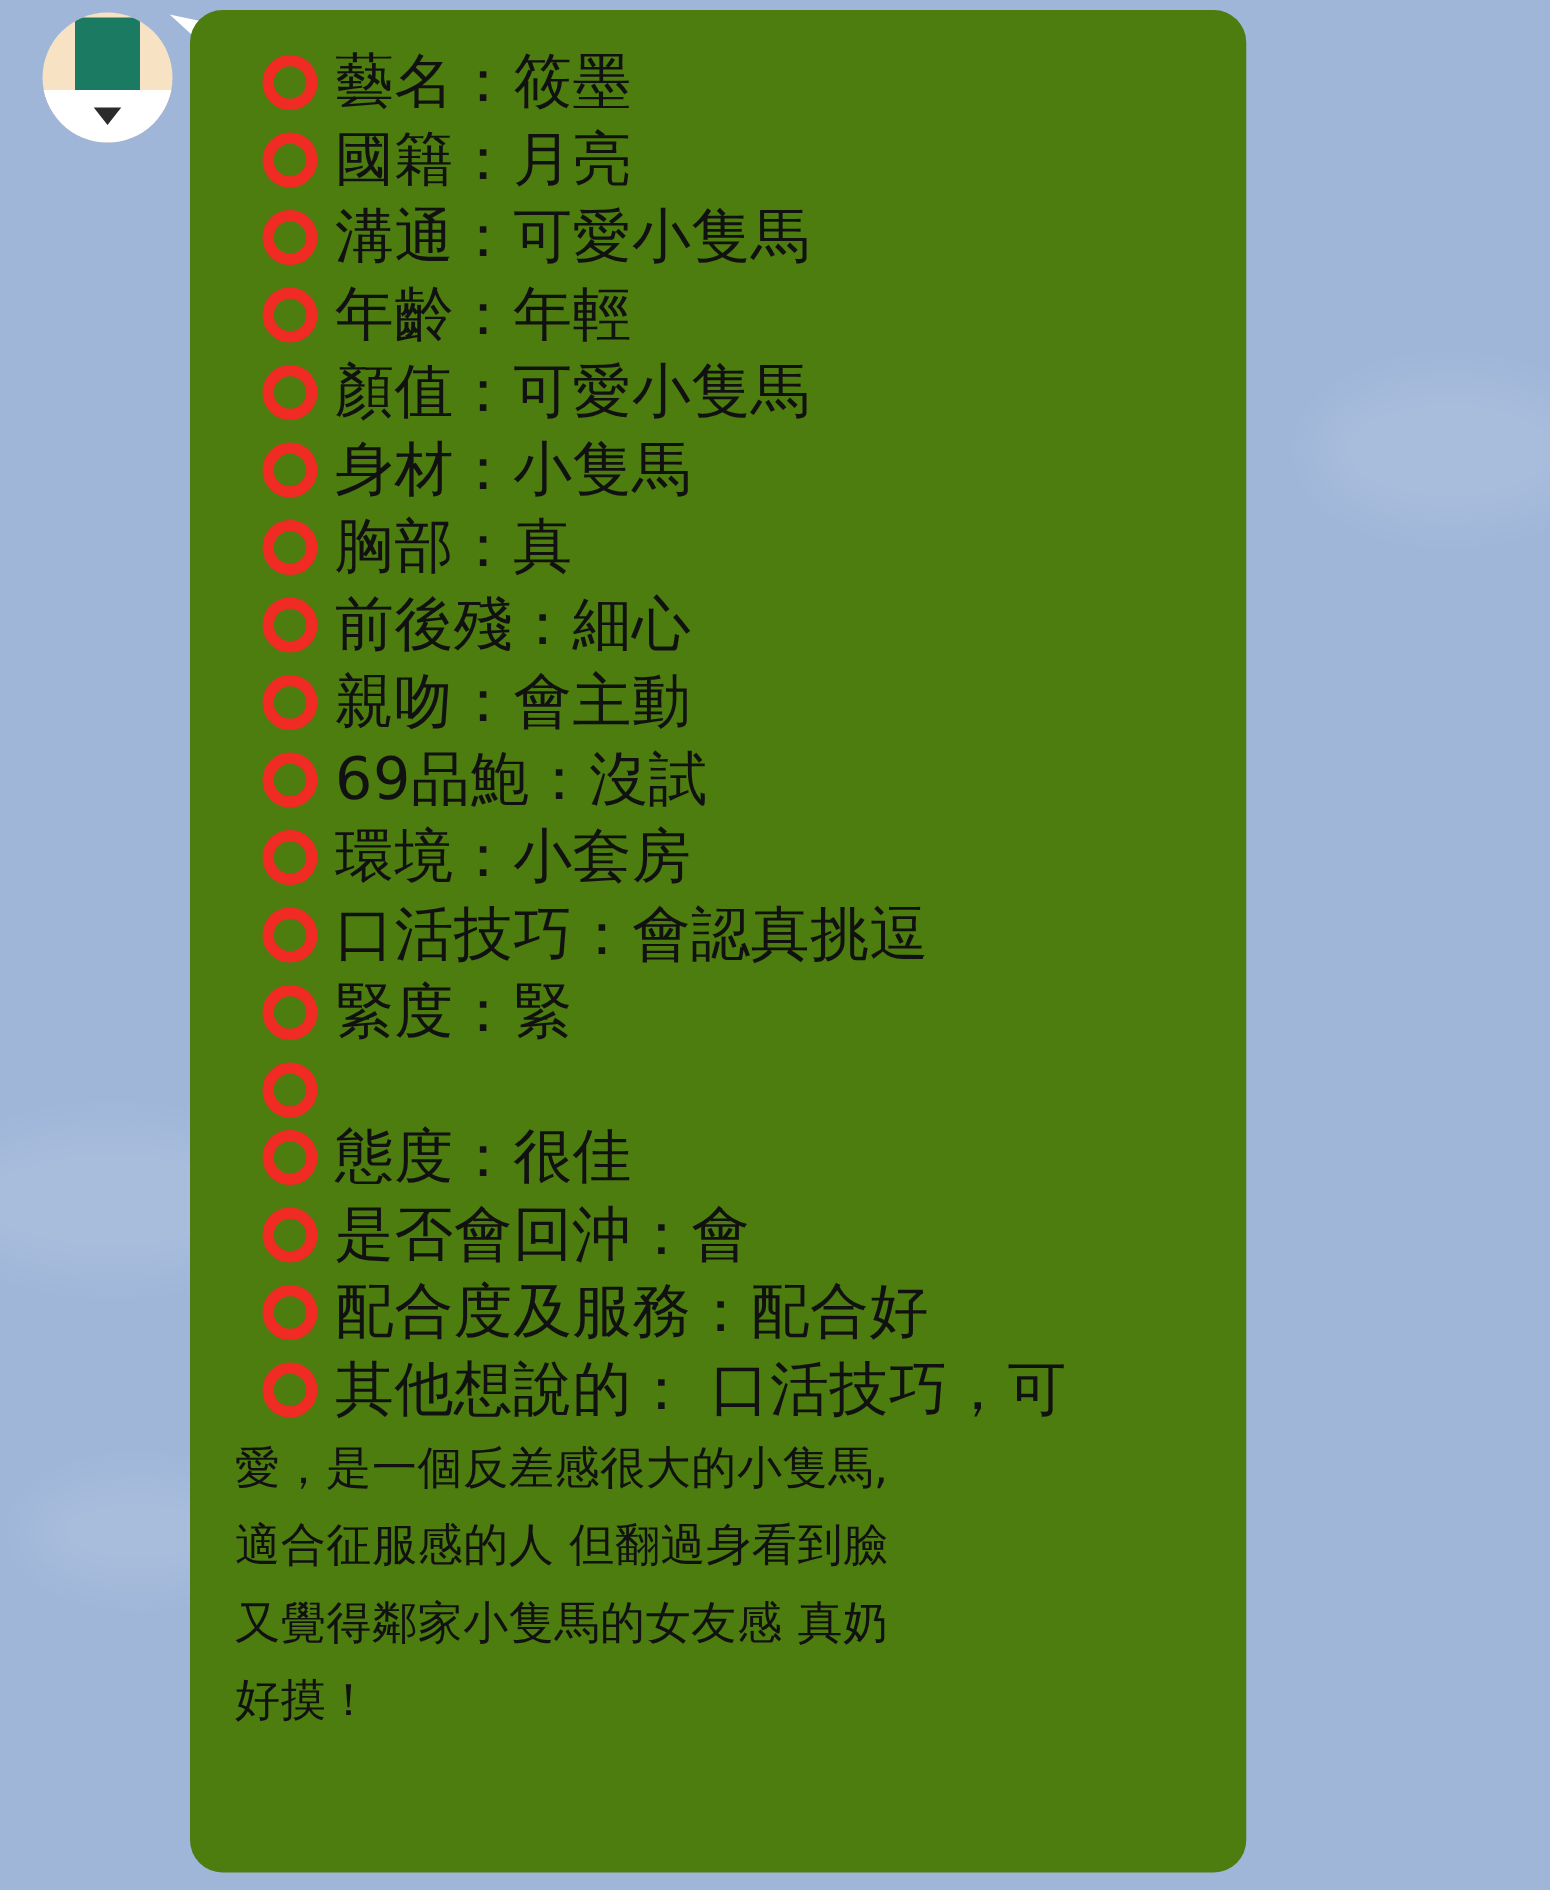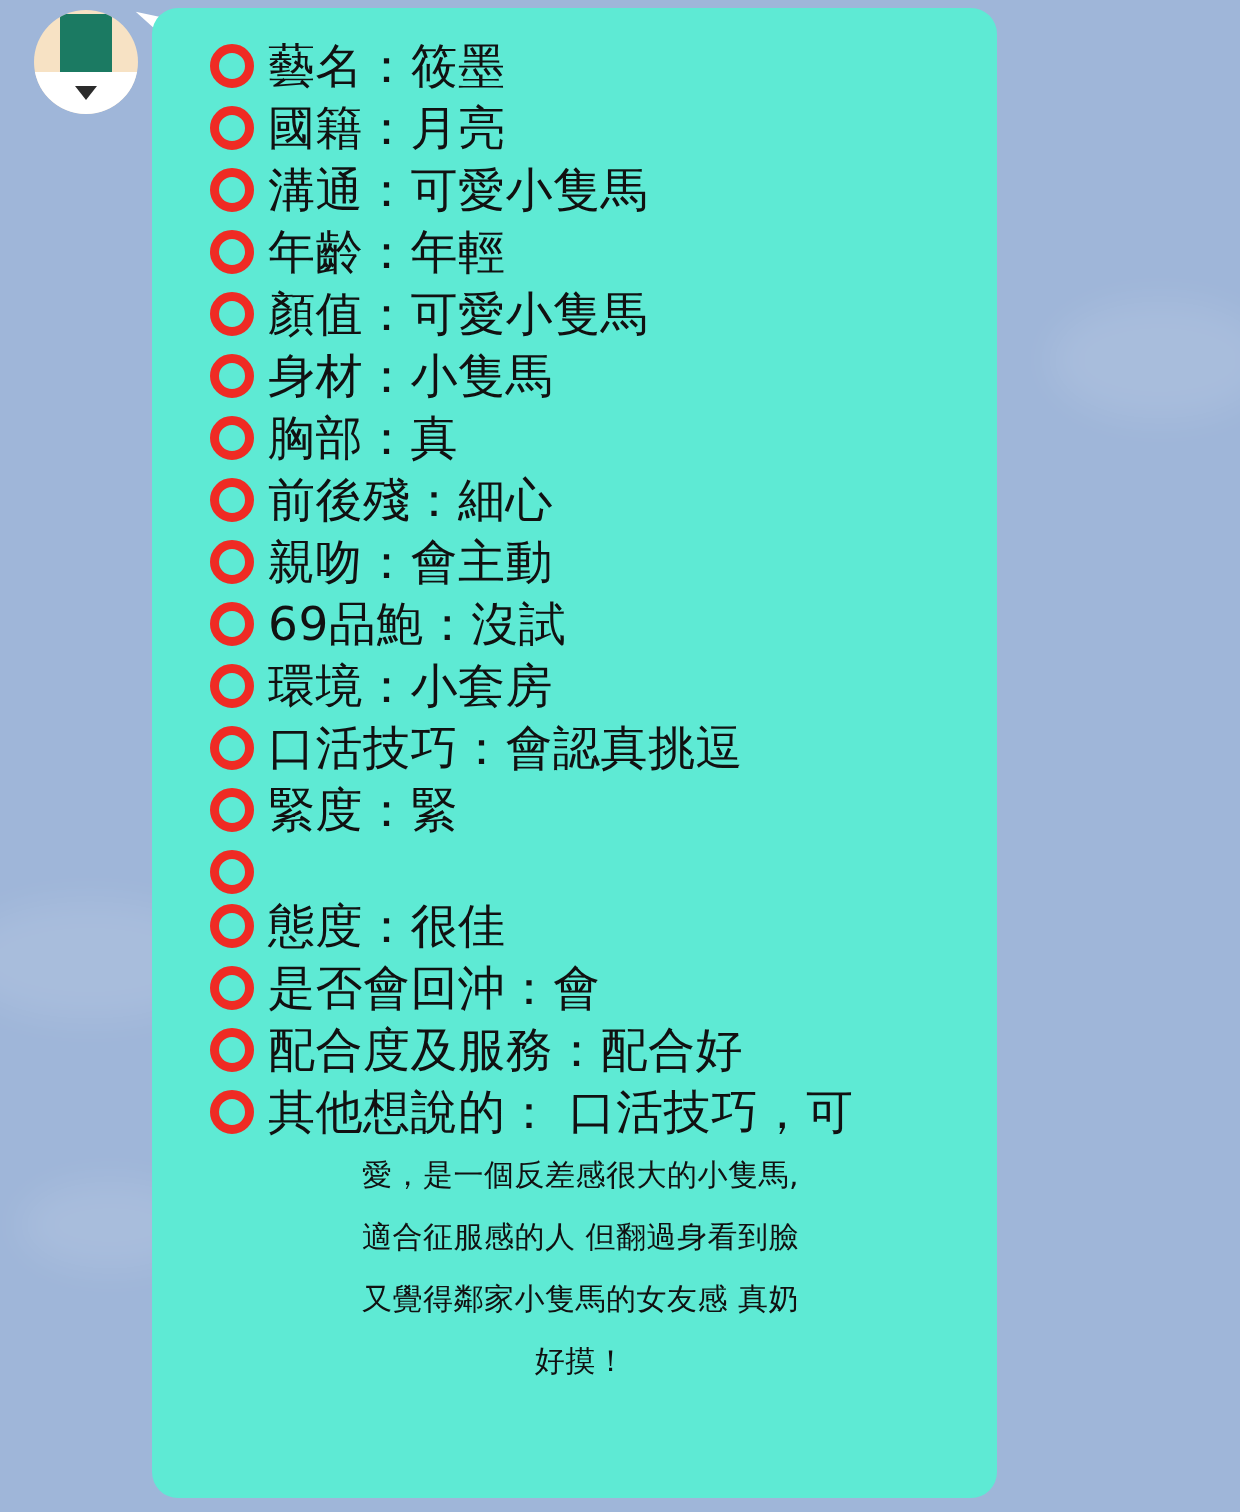--- a/index.html
+++ b/index.html
@@ -82,21 +82,21 @@
     border-radius: 0 0 52px 52px;
   }
 
   
   .bubble {
     position: absolute;
     left: 152px;
     top: 8px;
     width: 845px;
     min-height: 1490px;
-    background: #5eead4;
+    background: #4d7c0f;
     border-radius: 26px;
     box-sizing: border-box;
     padding: 28px 24px 26px 26px;
   }
   .bubble-tail {
     position: absolute;
     left: 134px;
     top: 14px;
     width: 0;
     height: 0;
@@ -126,28 +126,27 @@
   }
   .row-text {
     font-size: 47px;
     line-height: 60px;
     color: #111111;
     font-family: "DejaVu Sans", "Liberation Sans", sans-serif;
     letter-spacing: 0.5px;
     white-space: pre-wrap;
   }
   .tail-text {
-    font-size: 30px;
+    font-size: 36px;
     line-height: 62px;
     color: #111111;
     font-family: "DejaVu Sans", "Liberation Sans", sans-serif;
     letter-spacing: 0.5px;
     margin: 0 0 16px 10px;
     white-space: pre-wrap;
-    text-align: center;
   }
 </style>
 </head>
 <body>
 
 <div class="bg-blob b1"></div>
 <div class="bg-blob b2"></div>
 <div class="bg-blob b3"></div>
 
 <div class="avatar">

